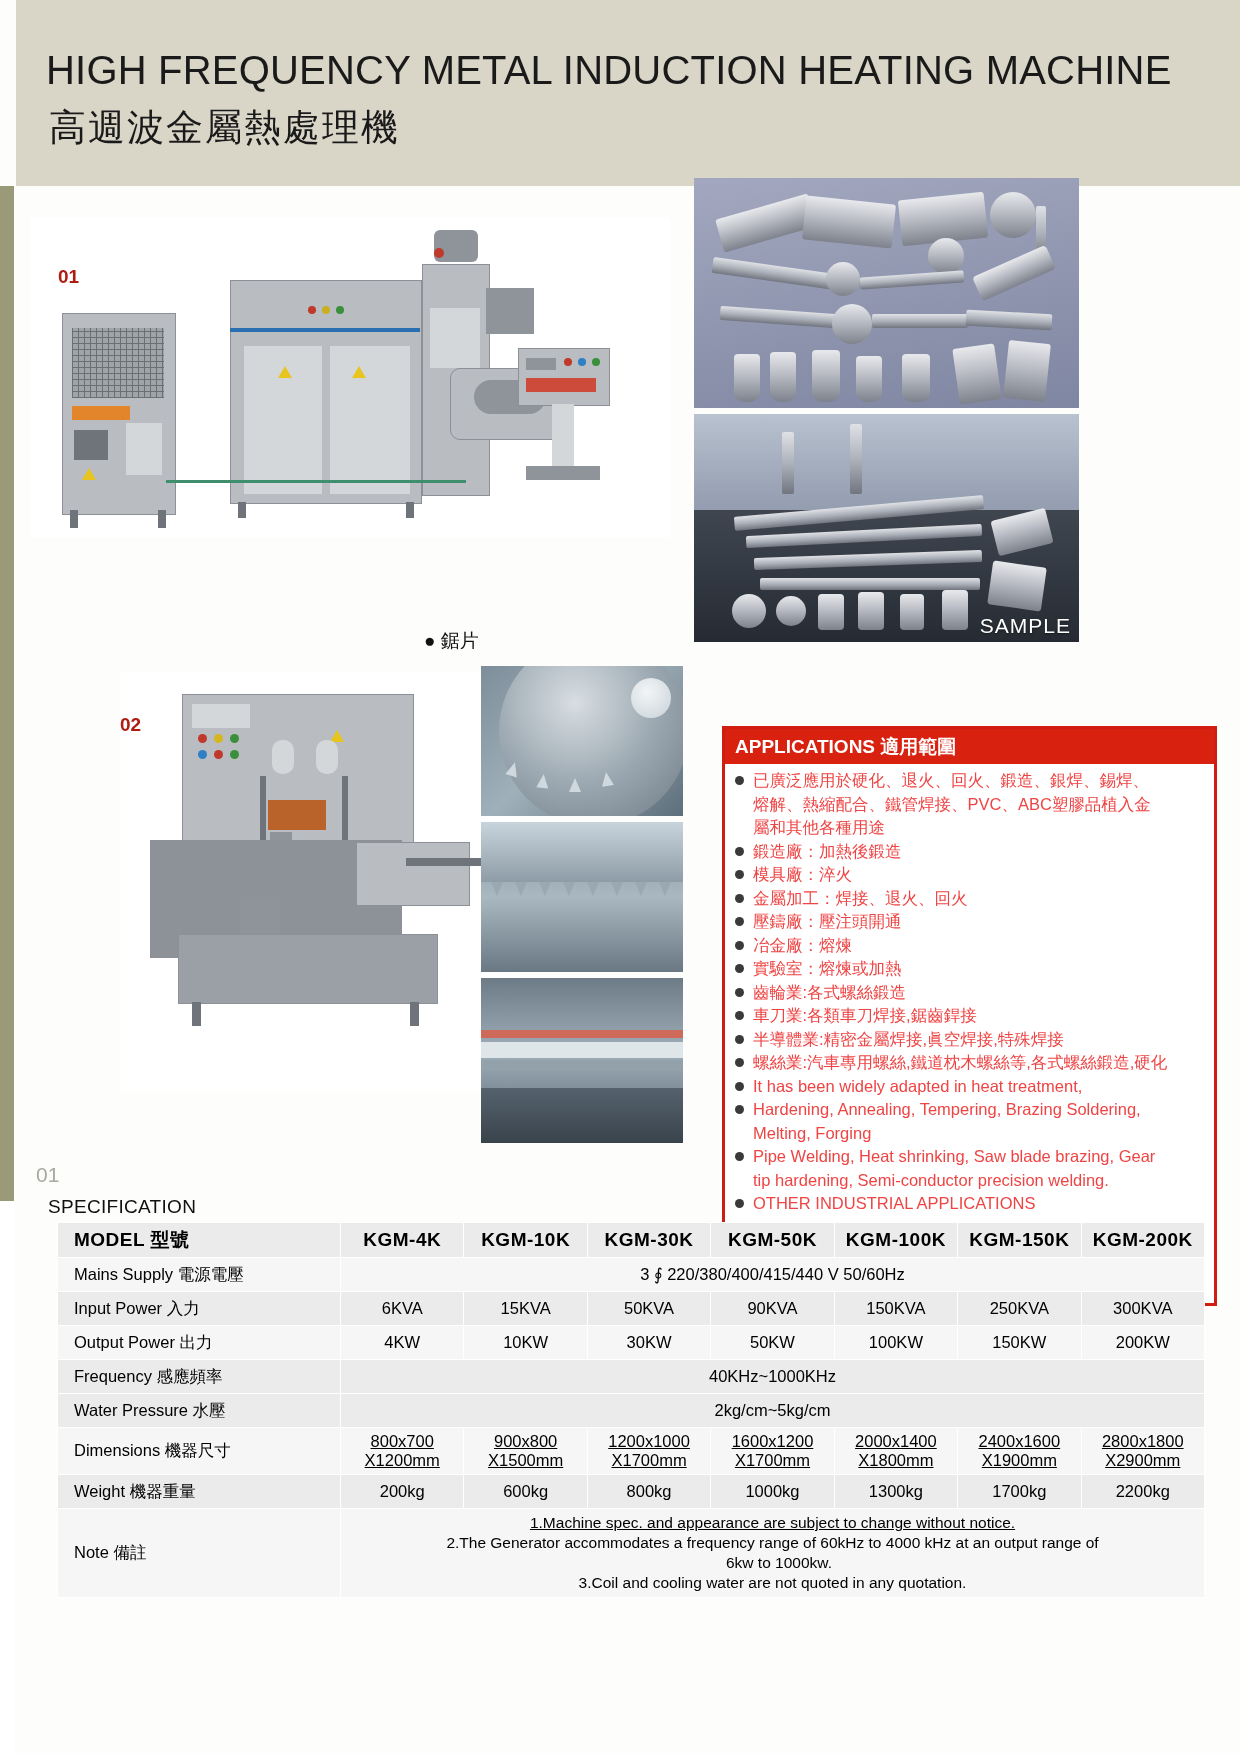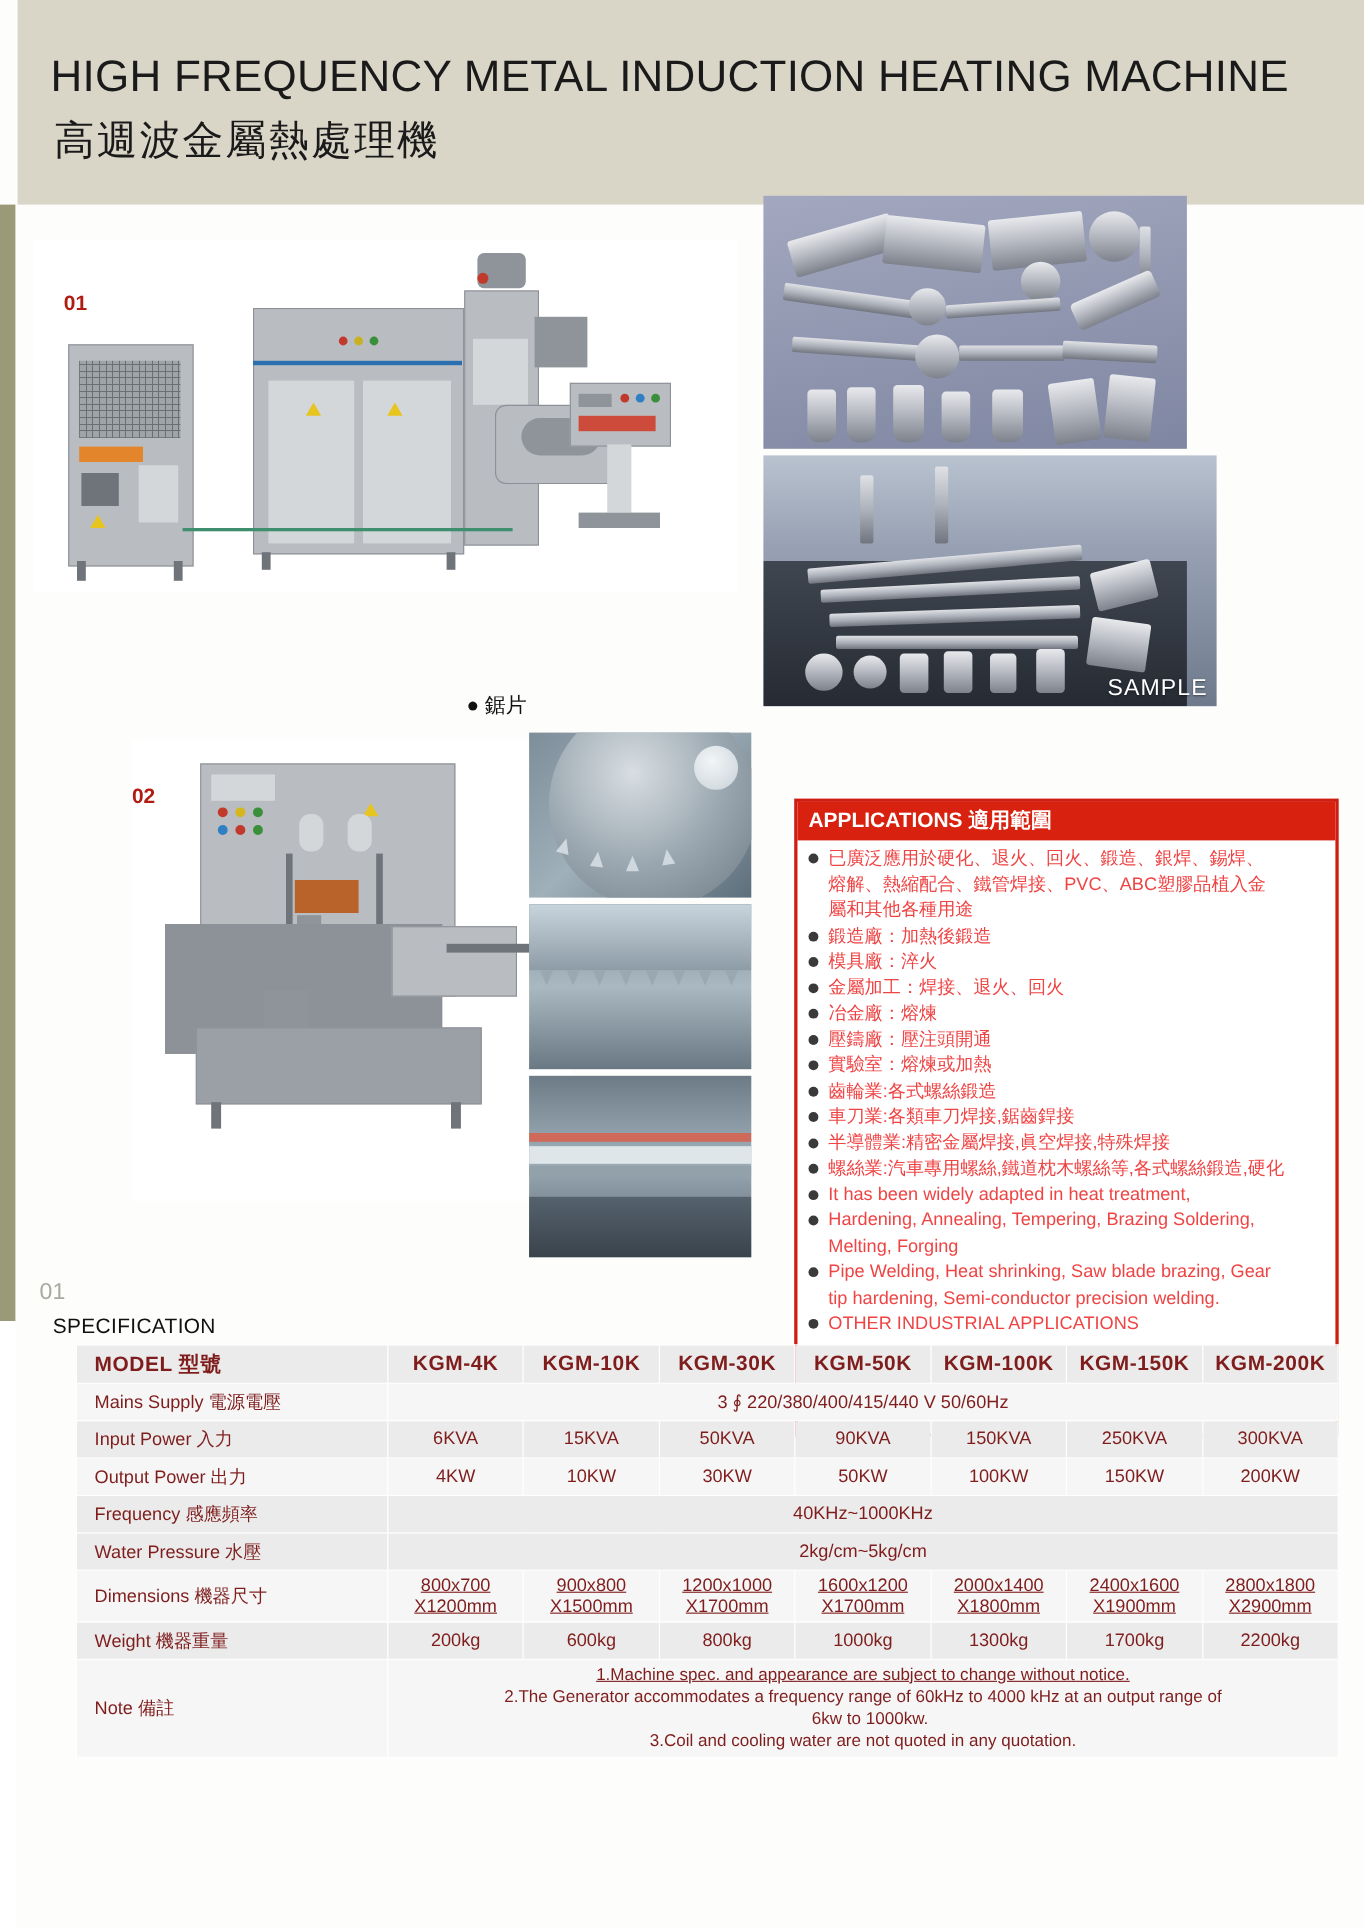--- a/index.html
+++ b/index.html
@@ -118,21 +118,21 @@
     border-radius: 3px;
   }
   .part.round { border-radius: 50%; }
   .shaft {
     position: absolute;
     background: linear-gradient(180deg,#dfe1e5 0%, #adb2bb 50%, #70757f 100%);
     border-radius: 2px;
   }
   #photo-samples-bottom {
     left: 694px; top: 414px;
-    width: 385px; height: 228px; padding-left: 27px;
+    width: 385px; height: 228px;
   }
   .sample-cap {
     position: absolute;
     right: 8px; bottom: 4px;
     color: #ffffff;
     font-size: 21px;
     letter-spacing: 1px;
     text-shadow: 0 1px 2px rgba(0,0,0,.5);
   }
   
@@ -240,25 +240,25 @@
   #spec-title {
     position: absolute;
     left: 26px; top: 0;
     font-size: 19px;
     color: #111;
     letter-spacing: .3px;
   }
   table.spec {
     position: absolute;
     top: 26px;
-    left: 47px;
+    left: 35px;
     width: 1148px;
     border-collapse: collapse;
     font-size: 16.5px;
-    color: #7f1d1d;
+    color: #000000;
     table-layout: fixed;
   }
   table.spec td {
     border: 1px solid #ffffff;
     background: #ebebeb;
     padding: 4px 4px;
     text-align: center;
     height: 25px;
   }
   table.spec td.label {
@@ -441,22 +441,22 @@
 
   <div id="applications-box">
     <div id="applications-header">APPLICATIONS 適用範圍</div>
     <ul class="app-list" id="app-list">
         <li><span class="dot"></span><span>已廣泛應用於硬化、退火、回火、鍛造、銀焊、錫焊、</span></li>
         <li class="cont"><span>熔解、熱縮配合、鐵管焊接、PVC、ABC塑膠品植入金</span></li>
         <li class="cont"><span>屬和其他各種用途</span></li>
         <li><span class="dot"></span><span>鍛造廠：加熱後鍛造</span></li>
         <li><span class="dot"></span><span>模具廠：淬火</span></li>
         <li><span class="dot"></span><span>金屬加工：焊接、退火、回火</span></li>
+        <li><span class="dot"></span><span>壓鑄廠：壓注頭開通</span></li>
         <li><span class="dot"></span><span>冶金廠：熔煉</span></li>
-        <li><span class="dot"></span><span>壓鑄廠：壓注頭開通</span></li>
         <li><span class="dot"></span><span>實驗室：熔煉或加熱</span></li>
         <li><span class="dot"></span><span>齒輪業:各式螺絲鍛造</span></li>
         <li><span class="dot"></span><span>車刀業:各類車刀焊接,鋸齒銲接</span></li>
         <li><span class="dot"></span><span>半導體業:精密金屬焊接,眞空焊接,特殊焊接</span></li>
         <li><span class="dot"></span><span>螺絲業:汽車專用螺絲,鐵道枕木螺絲等,各式螺絲鍛造,硬化</span></li>
         <li><span class="dot"></span><span>It has been widely adapted in heat treatment,</span></li>
         <li><span class="dot"></span><span>Hardening, Annealing, Tempering, Brazing Soldering,</span></li>
         <li class="cont"><span>Melting, Forging</span></li>
         <li><span class="dot"></span><span>Pipe Welding, Heat shrinking, Saw blade brazing, Gear</span></li>
         <li class="cont"><span>tip hardening, Semi-conductor precision welding.</span></li>

